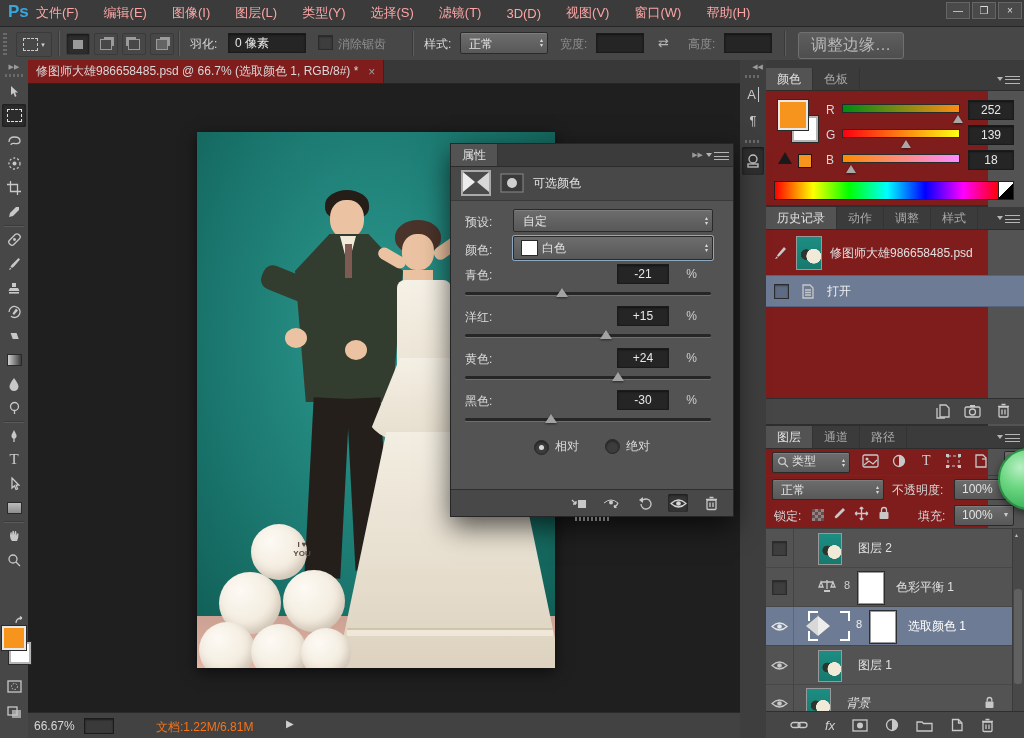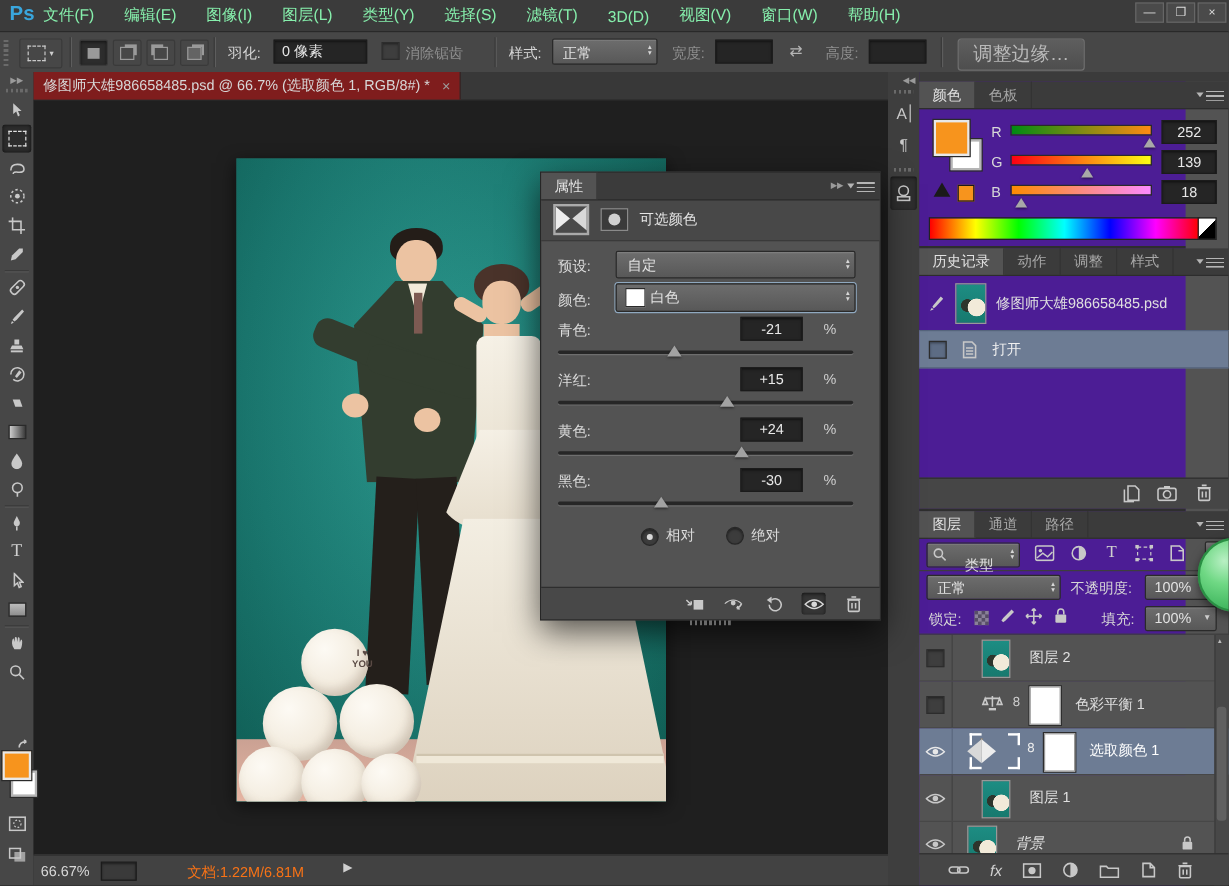--- a/index.html
+++ b/index.html
@@ -18,21 +18,21 @@
          line-height:5px;font-size:6px;color:#d8d8d8;text-align:center;}
   .caret1{font-size:8px;color:#cfcfcf;}
   .vsep{width:1px;background:#3a3a3a;box-shadow:1px 0 0 #5d5d5d;}
   .grip{background:repeating-linear-gradient(90deg,#6a6a6a 0 2px,transparent 2px 4px);}
   .hgrip{background:repeating-linear-gradient(0deg,#6a6a6a 0 2px,transparent 2px 4px);}
 
   
   #titlebar{left:0;top:0;width:1024px;height:26px;background:#3b3b3b;border-bottom:1px solid #262626;}
   #pslogo{left:8px;top:2px;font-weight:bold;font-size:17px;color:#39a6dd;}
   #menus{left:36px;top:0;height:26px;display:flex;align-items:center;gap:25px;}
-  #menus span{color:#86efac;font-size:13px;}
+  #menus span{color:#fca5a5;font-size:13px;}
   #watermark{right:6px;top:26px;color:#777;font-size:13px;}
   .winbtn{width:22px;height:15px;background:#4a4a4a;border:1px solid #666;display:flex;
           align-items:center;justify-content:center;color:#ddd;font-size:10px;}
 
   
   #optionsbar{left:0;top:27px;width:1024px;height:33px;background:#474747;border-bottom:1px solid #282828;}
   .modebtn{width:22px;height:20px;border:1px solid #3a3a3a;border-radius:2px;display:flex;align-items:center;justify-content:center;}
   .modebtn.pressed{background:#2d2d2d;box-shadow:inset 0 1px 3px rgba(0,0,0,.6);}
   .sq{background:#9a9a9a;}
   .sqo{border:1px solid #9a9a9a;background:transparent;}
@@ -65,21 +65,21 @@
            background:radial-gradient(circle at 35% 30%, #fdfaf4 0%, #f3ecdf 55%, #d9cec0 100%);
            box-shadow:inset -3px -5px 8px rgba(140,120,100,.25);}
 
   
   #collapsecol{left:740px;top:60px;width:26px;height:678px;background:#3e3e3e;border-right:1px solid #2b2b2b;}
   .dockbtn{width:22px;height:24px;margin:2px auto;display:flex;align-items:center;justify-content:center;
            color:#c9c9c9;border-radius:2px;font-size:13px;}
   .dockbtn.pressed{background:#2e2e2e;box-shadow:inset 0 1px 3px rgba(0,0,0,.6);}
 
   
-  #dock{left:766px;top:60px;width:222px;height:678px;background:#4c1d95;}
+  #dock{left:766px;top:60px;width:222px;height:678px;background:#7f1d1d;}
   .ptabs{position:absolute;left:0;right:0;height:22px;background:#3b3b3b;display:flex;border-bottom:1px solid #2d2d2d;}
   .ptab{padding:0 11px;line-height:22px;font-size:12px;color:#a8a8a8;border-right:1px solid #333;}
   .ptab.active{background:#535353;color:#e2e2e2;}
   .pmenu{position:absolute;right:4px;top:7px;width:15px;height:9px;
          background:repeating-linear-gradient(0deg,#b5b5b5 0 1px,transparent 1px 3.5px);}
   .pmenu:before{content:"";position:absolute;left:-8px;top:2px;border:3px solid transparent;border-top:4px solid #b5b5b5;}
 
   
   .chanrow{position:absolute;left:60px;right:10px;height:20px;}
   .chanlabel{position:absolute;left:0;top:3px;color:#d8d8d8;}
@@ -510,21 +510,21 @@
         <span class="ptab">路径</span>
       </div>
       <span class="pmenu"></span>
 
       <div class="abs" style="left:0;top:23px;right:0;height:26px;border-bottom:1px solid #3e3e3e;">
         <div class="dd abs" style="left:6px;top:3px;width:76px;height:19px;">
           <svg class="abs" style="left:4px;top:3px;" width="12" height="12">
               <circle class="icstroke" cx="5" cy="5" r="3.4"></circle>
               <path class="icstroke" d="M7.5 7.5 L11 11"></path>
             </svg>
-          <span class="abs" style="left:19px;top:10px;margin-left:12px;">类型</span>
+          <span class="abs" style="left:19px;top:0;">类型</span>
           <span class="ddarr">
               <span>▴</span>
               <span>▾</span>
             </span>
         </div>
         <svg class="abs" style="left:96px;top:5px;" width="17" height="14">
             <rect class="icstroke" x="1" y="1" width="15" height="12" rx="1.5"></rect>
             <circle class="icfill" cx="5" cy="5" r="1.5"></circle>
             <path class="icstroke" d="M2 11 L7 7 L11 10 L15 6"></path>
           </svg>

